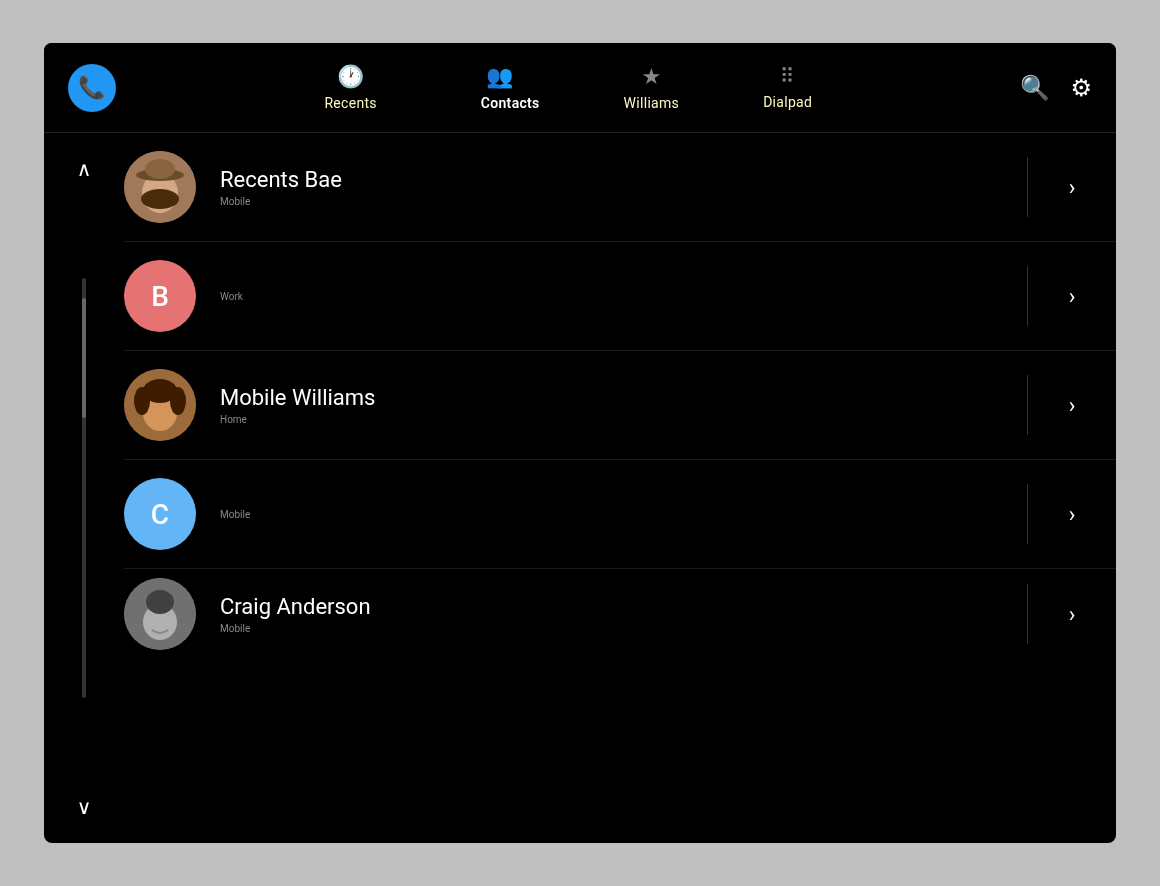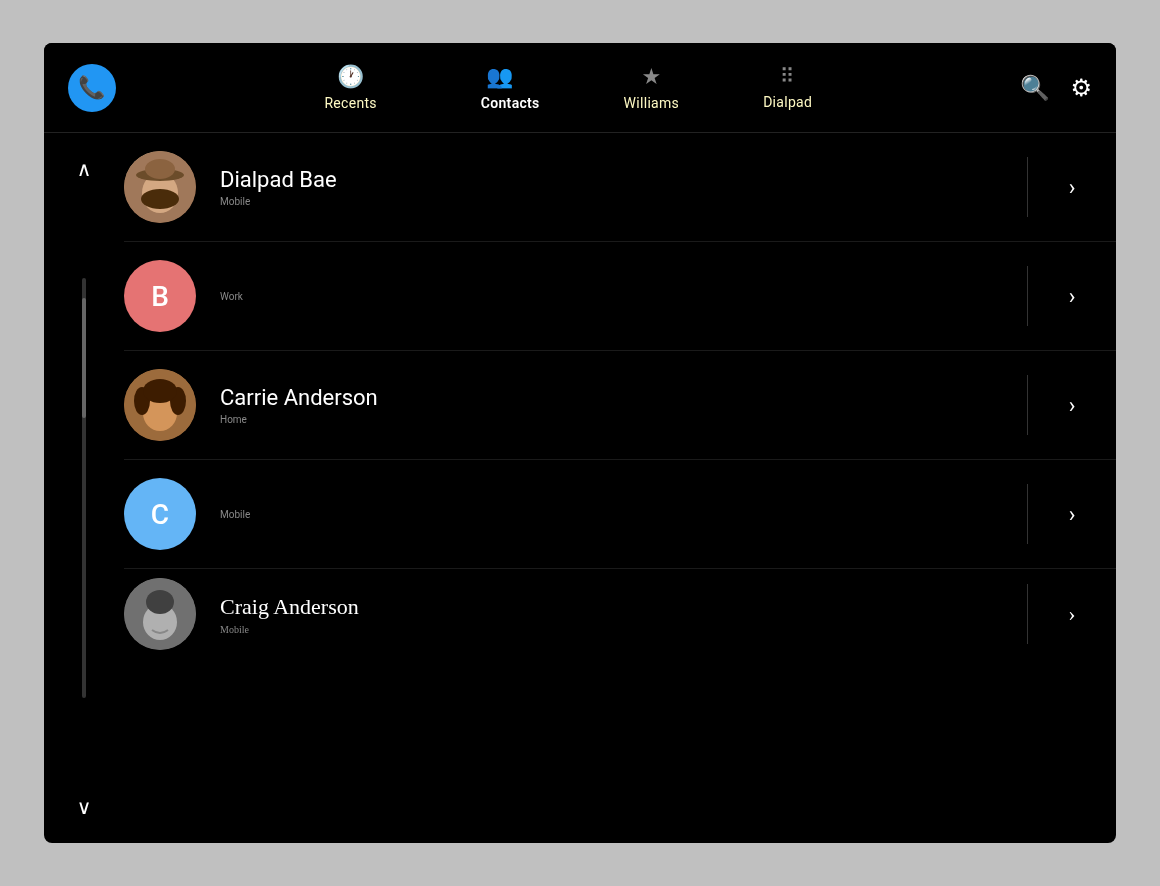--- a/index.html
+++ b/index.html
@@ -272,21 +272,21 @@
             <ellipse cx="36" cy="42" rx="18" ry="20" fill="#d4a882"></ellipse>
 
             <ellipse cx="36" cy="24" rx="24" ry="6" fill="#6b4c2a"></ellipse>
 
             <ellipse cx="36" cy="18" rx="15" ry="10" fill="#8b6340"></ellipse>
 
             <ellipse cx="36" cy="48" rx="19" ry="10" fill="#4a2c0a"></ellipse>
           </svg>
         </div>
         <div class="contact-info">
-          <div class="contact-name">Dialpad Bae</div>
+          <div class="contact-name">Recents Bae</div>
           <div class="contact-type">Mobile</div>
         </div>
         <div class="divider-line"></div>
         <div class="chevron-btn">›</div>
       </div>
 
       <div class="contact-item">
         <div class="avatar initials-red">
           <span>B</span>
         </div>
@@ -302,39 +302,39 @@
           <svg width="72" height="72" viewBox="0 0 72 72" xmlns="http://www.w3.org/2000/svg">
             <circle cx="36" cy="36" r="36" fill="#9c6b3c"></circle>
             <ellipse cx="36" cy="44" rx="17" ry="18" fill="#d4955a"></ellipse>
 
             <ellipse cx="18" cy="32" rx="8" ry="14" fill="#3d1c00"></ellipse>
             <ellipse cx="54" cy="32" rx="8" ry="14" fill="#3d1c00"></ellipse>
             <ellipse cx="36" cy="22" rx="17" ry="12" fill="#3d1c00"></ellipse>
           </svg>
         </div>
         <div class="contact-info">
-          <div class="contact-name">Carrie Anderson</div>
+          <div class="contact-name">Mobile Williams</div>
           <div class="contact-type">Home</div>
         </div>
         <div class="divider-line"></div>
         <div class="chevron-btn">›</div>
       </div>
 
       <div class="contact-item">
         <div class="avatar initials-blue">
           <span>C</span>
         </div>
         <div class="contact-info">
           <div class="contact-type">Mobile</div>
         </div>
         <div class="divider-line"></div>
         <div class="chevron-btn">›</div>
       </div>
 
-      <div class="contact-item" style="overflow:hidden; max-height:90px;font-family:Liberation Serif, serif;">
+      <div class="contact-item" style="overflow:hidden; max-height:90px;">
         <div class="avatar avatar-photo-craig">
           <svg width="72" height="72" viewBox="0 0 72 72" xmlns="http://www.w3.org/2000/svg">
             <circle cx="36" cy="36" r="36" fill="#707070"></circle>
             <ellipse cx="36" cy="44" rx="17" ry="18" fill="#b0b0b0"></ellipse>
             <ellipse cx="36" cy="24" rx="14" ry="12" fill="#404040"></ellipse>
 
             <path d="M28 52 Q36 58 44 52" stroke="#888" stroke-width="2" fill="none"></path>
           </svg>
         </div>
         <div class="contact-info">

